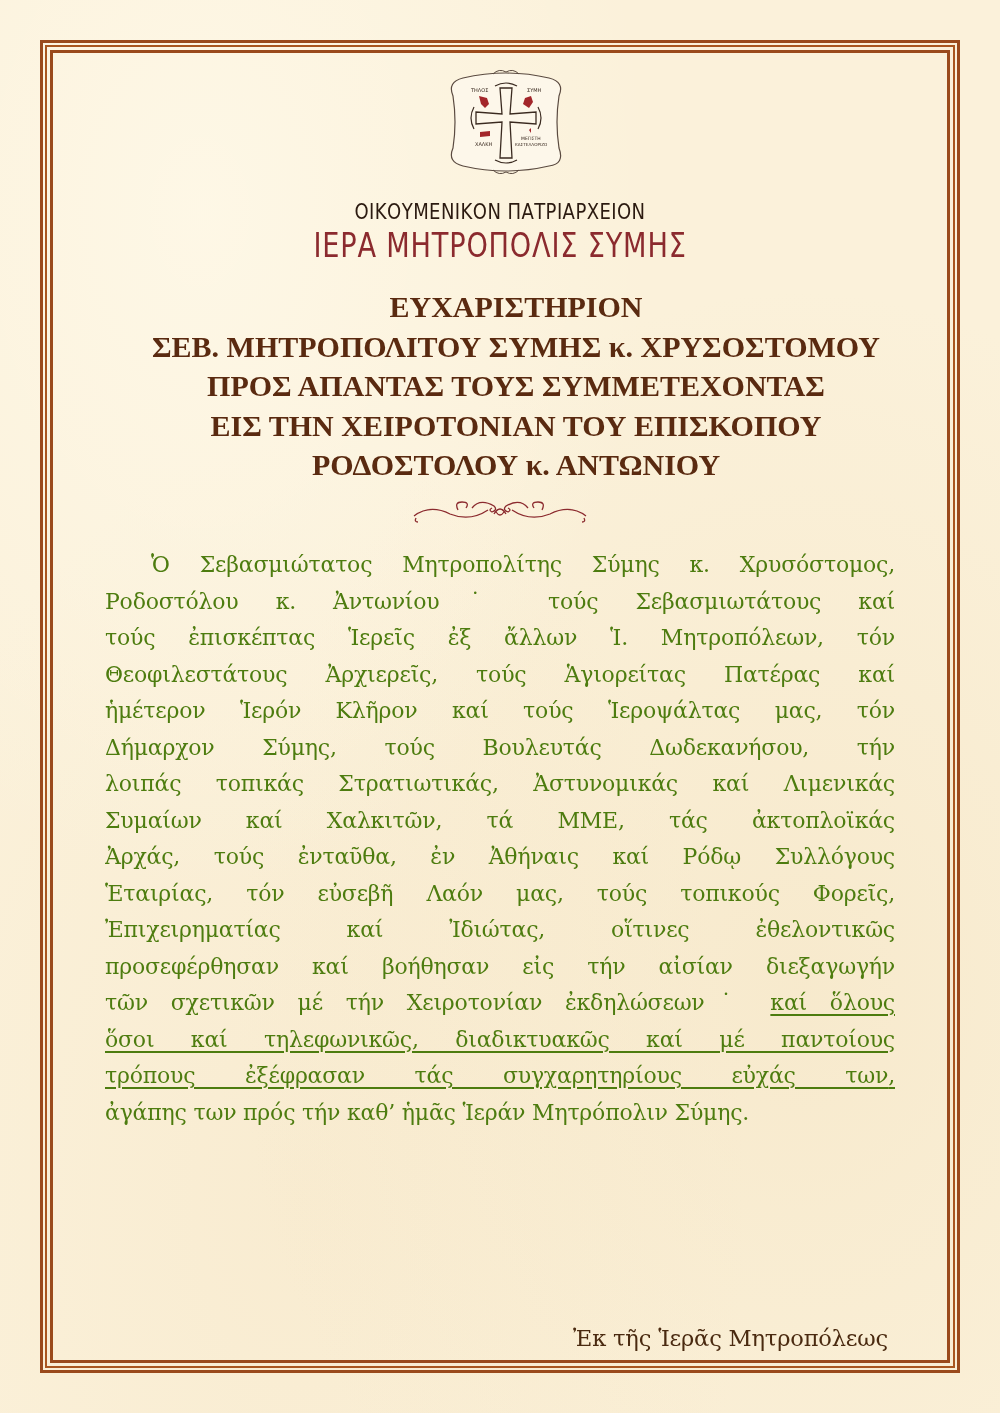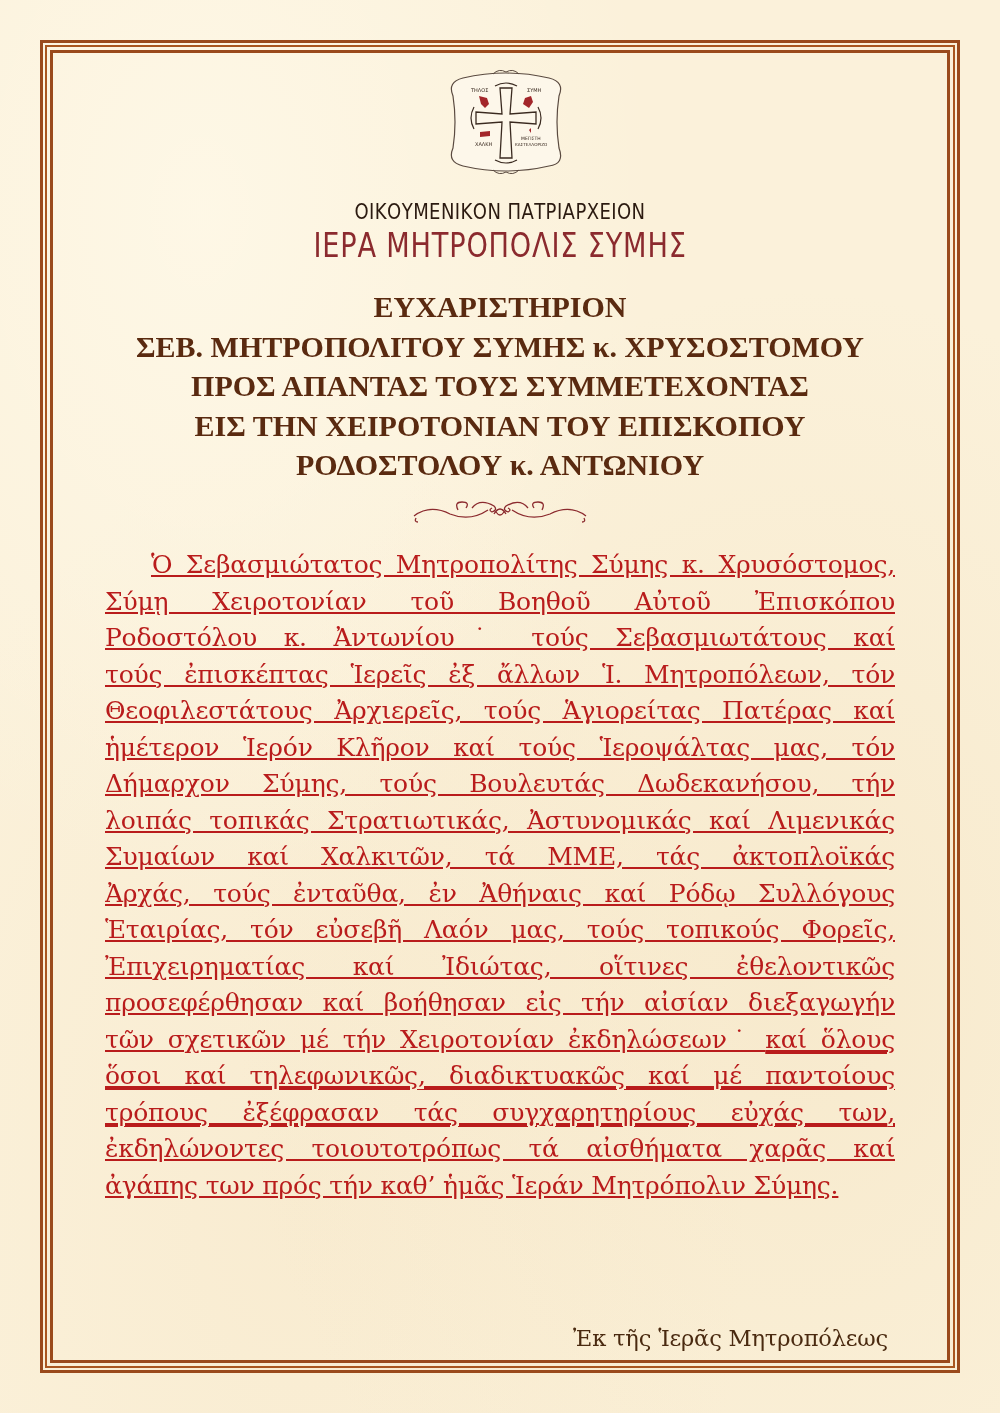--- a/index.html
+++ b/index.html
@@ -23,31 +23,31 @@
     position: absolute; left: 0; width: 1000px; top: 199px; text-align: center;
     font-family: "DejaVu Sans", sans-serif; font-size: 22px; letter-spacing: 0.5px;
     color: #2b1a10; transform: scaleX(0.82); transform-origin: center;
   }
   .org-line2 {
     position: absolute; left: 0; width: 1000px; top: 225px; text-align: center;
     font-family: "DejaVu Sans", sans-serif; font-size: 34px; letter-spacing: 1px;
     color: #8b2a2e; transform: scaleX(0.8); transform-origin: center;
   }
   .headline {
-    position: absolute; left: 60px; width: 880px; top: 287px; text-align: center;
+    position: absolute; left: 76px; width: 880px; top: 287px; text-align: center;
     font-family: "Liberation Serif", serif; font-weight: bold; font-size: 30px;
     line-height: 39.5px; color: #5a2a10;
   }
   .headline div { white-space: nowrap; }
   .flourish { position: absolute; left: 410px; top: 496px; width: 180px; height: 30px; }
 
   .body-text {
     position: absolute; left: 105px; width: 790px; top: 547px;
-    font-family: "DejaVu Serif", serif; font-size: 25px; line-height: 36.5px;
-    text-align: justify; color: #b91c1c; letter-spacing: -0.2px; text-decoration: underline;
+    font-family: "DejaVu Serif", serif; font-size: 22px; line-height: 36.5px;
+    text-align: justify; color: #4d7c0f; letter-spacing: -0.2px;
   }
   .body-text .line { display: block; text-align: justify; text-align-last: justify; white-space: nowrap; overflow: hidden; }
   .body-text .line.first { padding-left: 46px; }
   .body-text .line.last { text-align-last: left; }
   .u { text-decoration: underline; text-decoration-thickness: 1.5px; text-underline-offset: 4px; }
   .signature {
     position: absolute; right: 112px; top: 1325px; font-family: "DejaVu Serif", serif;
     font-size: 22.6px; color: #4a2a10; letter-spacing: -0.2px;
   }
 </style>
@@ -99,32 +99,30 @@
     <path d="M118 12 Q110 2 96 10 Q92 14 98 16 Q102 14 98 12"></path>
     <path d="M84 18 Q90 8 96 18"></path>
     <path d="M86 16 Q90 22 94 16"></path>
     <path d="M6 22 Q4 26 8 26"></path>
     <path d="M174 22 Q176 26 172 26"></path>
   </g>
 </svg>
 
 <div class="body-text">
   <span class="line first">Ὁ Σεβασμιώτατος Μητροπολίτης Σύμης κ. Χρυσόστομος,</span>
-  <span class="line">Σύμῃ Χειροτονίαν τοῦ Βοηθοῦ Αὐτοῦ Ἐπισκόπου</span>
   <span class="line">Ροδοστόλου κ. Ἀντωνίου˙ τούς Σεβασμιωτάτους καί</span>
   <span class="line">τούς ἐπισκέπτας Ἱερεῖς ἐξ ἄλλων Ἱ. Μητροπόλεων, τόν</span>
   <span class="line">Θεοφιλεστάτους Ἀρχιερεῖς, τούς Ἁγιορείτας Πατέρας καί</span>
   <span class="line">ἡμέτερον Ἱερόν Κλῆρον καί τούς Ἱεροψάλτας μας, τόν</span>
   <span class="line">Δήμαρχον Σύμης, τούς Βουλευτάς Δωδεκανήσου, τήν</span>
   <span class="line">λοιπάς τοπικάς Στρατιωτικάς, Ἀστυνομικάς καί Λιμενικάς</span>
   <span class="line">Συμαίων καί Χαλκιτῶν, τά ΜΜΕ, τάς ἀκτοπλοϊκάς</span>
   <span class="line">Ἀρχάς, τούς ἐνταῦθα, ἐν Ἀθήναις καί Ρόδῳ Συλλόγους</span>
   <span class="line">Ἑταιρίας, τόν εὐσεβῆ Λαόν μας, τούς τοπικούς Φορεῖς,</span>
   <span class="line">Ἐπιχειρηματίας καί Ἰδιώτας, οἵτινες ἐθελοντικῶς</span>
   <span class="line">προσεφέρθησαν καί βοήθησαν εἰς τήν αἰσίαν διεξαγωγήν</span>
   <span class="line"><span>τῶν σχετικῶν μέ τήν Χειροτονίαν ἐκδηλώσεων˙ </span><span class="u">καί ὅλους</span></span>
   <span class="line"><span class="u">ὅσοι καί τηλεφωνικῶς, διαδικτυακῶς καί μέ παντοίους</span></span>
   <span class="line"><span class="u">τρόπους ἐξέφρασαν τάς συγχαρητηρίους εὐχάς των</span><span class="u">,</span></span>
-  <span class="line">ἐκδηλώνοντες τοιουτοτρόπως τά αἰσθήματα χαρᾶς καί</span>
   <span class="line last">ἀγάπης των πρός τήν καθ’ ἡμᾶς Ἱεράν Μητρόπολιν Σύμης.</span>
 </div>
 
 <div class="signature">Ἐκ τῆς Ἱερᾶς Μητροπόλεως</div>
 
 </body></html>

